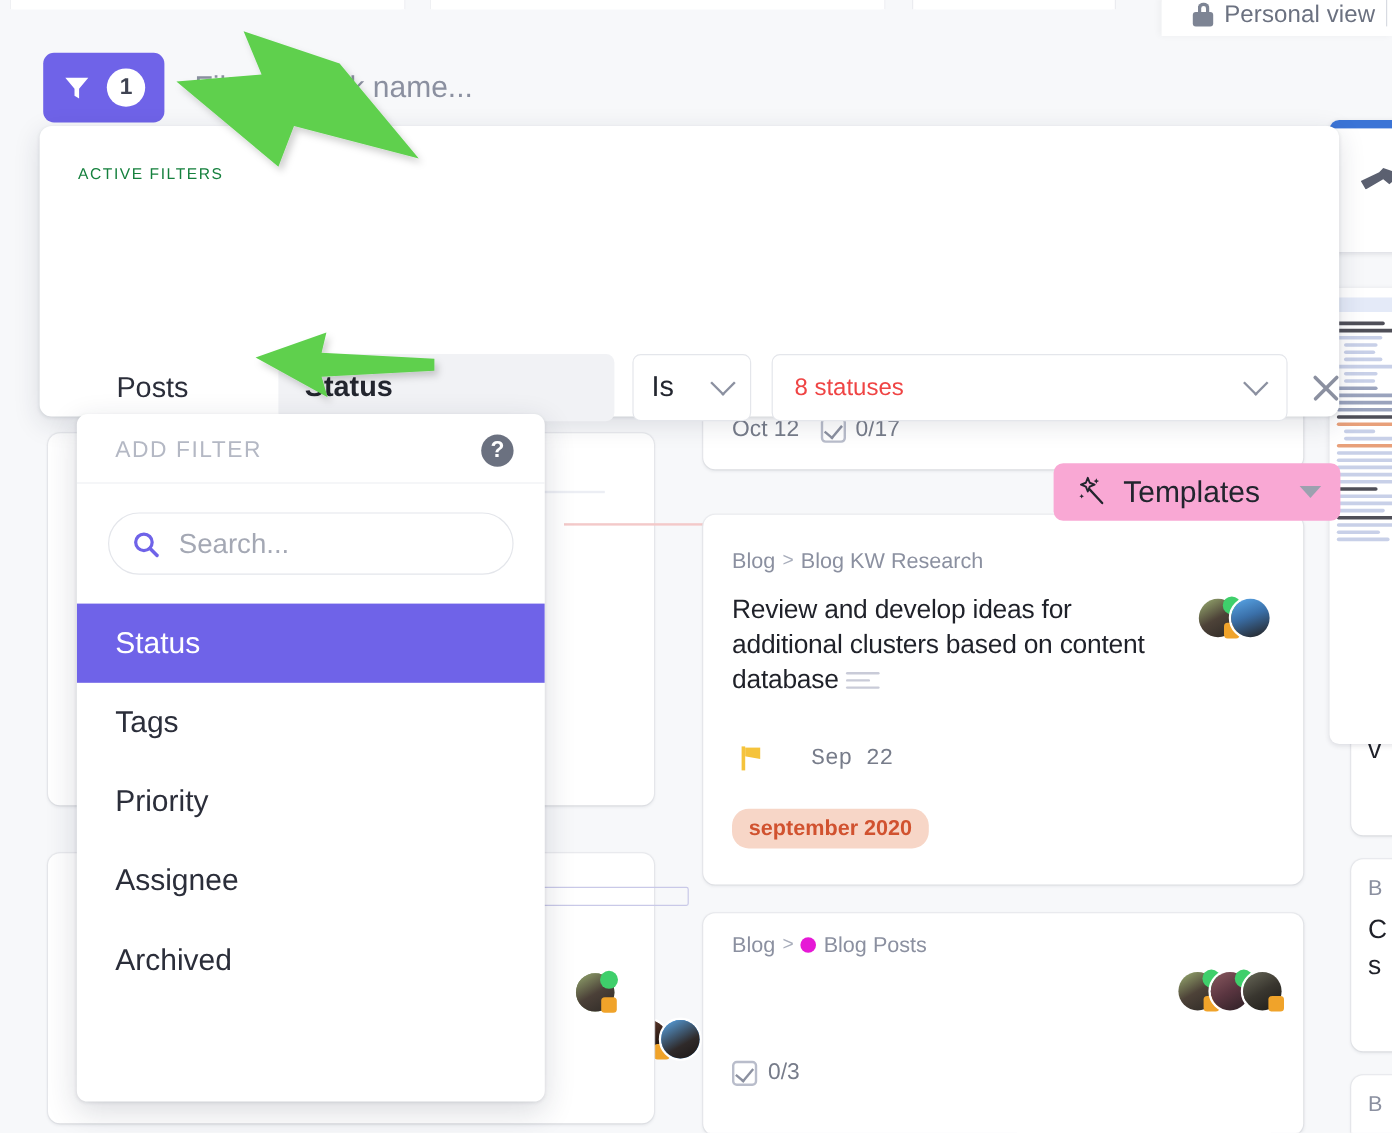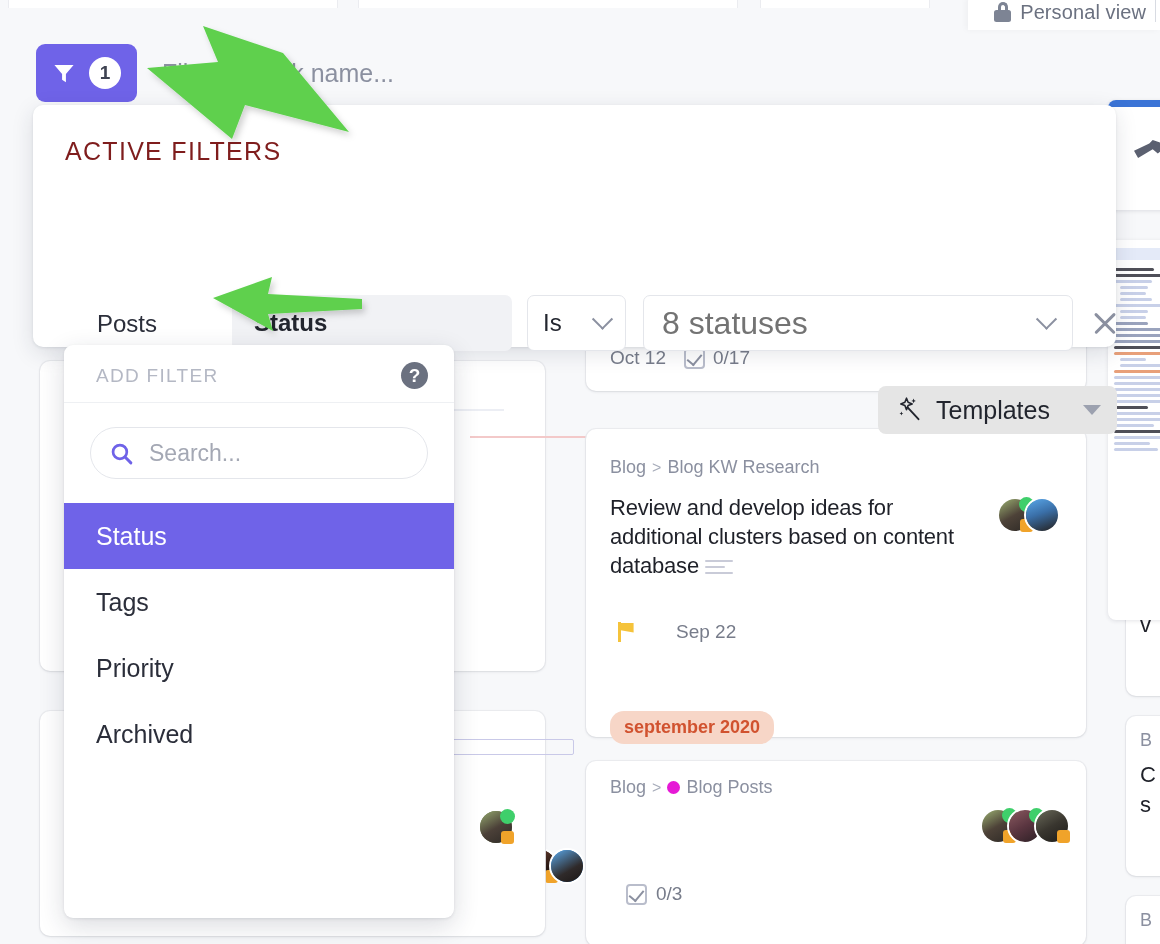--- a/index.html
+++ b/index.html
@@ -94,56 +94,56 @@
   #task-name-filter-input::placeholder { color:#8b90a0; }
 
   
   #active-filters-panel {
     position:absolute; left:33px; top:105px; width:1083px; height:242px;
     background:#ffffff; border-radius:10px;
     box-shadow:0 6px 22px rgba(30,35,60,.13), 0 1px 3px rgba(30,35,60,.10);
   }
   #active-filters-heading {
     position:absolute; left:32px; top:32px;
-    font-size:25px; letter-spacing:1.3px; color:#7f1d1d; font-weight:400;
+    font-size:13px; letter-spacing:1.3px; color:#15803d; font-weight:400;
   }
   #where-label { position:absolute; left:64px; top:205px; font-size:24px; color:#2b2e3a; }
   #filter-field-select {
     position:absolute; left:199px; top:190px; width:280px; height:56px;
     background:#f1f2f5; border-radius:7px; display:flex; align-items:center; padding:0 22px;
     font-size:24px; font-weight:700; color:#23262f; cursor:pointer;
   }
   #filter-operator-select {
     position:absolute; left:494px; top:190px; width:99px; height:56px;
     background:#fff; border:1px solid #e4e6eb; border-radius:7px;
     display:flex; align-items:center; justify-content:space-between; padding:0 15px;
     font-size:24px; color:#23262f; cursor:pointer;
   }
   #filter-value-select {
     position:absolute; left:610px; top:190px; width:430px; height:56px;
     background:#fff; border:1px solid #e4e6eb; border-radius:7px;
     display:flex; align-items:center; justify-content:space-between; padding:12px 18px;
-    font-size:32px; color:#737373; cursor:pointer;
+    font-size:20px; color:#ef4444; cursor:pointer;
   }
   .chev-dn { width:15px; height:15px; border-right:2.4px solid #8b90a0; border-bottom:2.4px solid #8b90a0;
              transform:rotate(45deg) translate(-3px,-3px); }
   #remove-filter-button {
     position:absolute; left:1056px; top:202px; width:32px; height:32px; cursor:pointer;
   }
   #remove-filter-button:before, #remove-filter-button:after {
     content:""; position:absolute; left:2px; top:15px; width:28px; height:2.6px; background:#8b90a0; border-radius:2px;
   }
   #remove-filter-button:before { transform:rotate(45deg); }
   #remove-filter-button:after  { transform:rotate(-45deg); }
   #add-filter-button {
     position:absolute; left:64px; top:288px; font-size:25px; font-weight:700; color:#6f63e8; cursor:pointer;
   }
   #templates-button {
     position:absolute; left:845px; top:281px; width:239px; height:48px;
-    background:#e5e5e5; border-radius:8px; display:flex; align-items:center; gap:12px;
+    background:#f9a8d4; border-radius:8px; display:flex; align-items:center; gap:12px;
     padding:0 16px; cursor:pointer;
   }
   #templates-button .lbl { font-size:25px; color:#22252e; }
   .tri-dn { width:0; height:0; border-left:9px solid transparent; border-right:9px solid transparent;
             border-top:10px solid #9ca1af; margin-left:auto; }
 
   
   #add-filter-dropdown {
     position:absolute; left:64px; top:345px; width:390px; height:573px;
     background:#fff; border-radius:9px;
@@ -234,48 +234,48 @@
     <div class="card-crumb" style="position:absolute; left:24px; top:28px;">
       <span>Blog</span>
       <span class="chev">&gt;</span>
       <span>Blog KW Research</span>
     </div>
     <div class="card-title" style="position:absolute; left:24px; top:64px; width:350px;">
       <span>Review and develop ideas for additional clusters based on content database</span><span class="desc-lines"><i style="width:28px"></i><i style="width:20px"></i><i style="width:28px"></i></span>
     </div>
     <div class="avatars" style="position:absolute; left:998px; top:478px;">
     </div>
-    <div class="meta-row" style="position:absolute; left:32px; top:192px; gap:40px;">
+    <div class="meta-row" style="position:absolute; left:32px; top:192px; gap:40px;font-family:Liberation Mono, monospace;">
       <span class="flag-ico">
           <span class="pole"></span>
           <span class="cloth"></span>
         </span>
       <span>Sep 22</span>
     </div>
-    <div class="tag-pill" style="position:absolute; left:24px; top:245px; background:#f7d6c7; color:#d1522f;margin-top:37px;">september 2020</div>
+    <div class="tag-pill" style="position:absolute; left:24px; top:245px; background:#f7d6c7; color:#d1522f;">september 2020</div>
   </div>
   <div class="avatars" style="position:absolute; left:997px; top:481px;">
     <div class="av">
       <div class="face" style="background:linear-gradient(150deg,#9bb072 0%,#4d4238 50%,#2d2925 100%);"></div>
       <div class="badge-g"></div>
       <div class="badge-o"></div>
     </div>
     <div class="av">
       <div class="face" style="background:linear-gradient(160deg,#5aa8ea 0%,#3a6fa8 45%,#241f1c 100%);"></div>
     </div>
   </div>
 
   <div class="card" style="left:586px; top:745px; width:500px; height:185px;">
     <div class="card-crumb" style="position:absolute; left:24px; top:16px;">
       <span>Blog</span>
       <span class="chev">&gt;</span>
       <span class="crumb-dot" style="background:#e619d6;"></span>
       <span>Blog Posts</span>
     </div>
-    <div class="meta-row" style="position:absolute; left:40px; top:122px; gap:9px;">
+    <div class="meta-row" style="position:absolute; left:24px; top:122px; gap:9px;">
       <span style="position:relative; display:inline-flex; align-items:center; gap:9px;">
         <span class="chk-ico">
           <span class="badge-p" style="left:9px; top:-9px;"></span>
         </span>
         <span>0/3</span>
       </span>
     </div>
   </div>
   <div class="avatars" style="position:absolute; left:980px; top:792px;">
     <div class="av">
@@ -419,20 +419,21 @@
       <circle cx="10.5" cy="10.5" r="6.6" fill="none" stroke="#6f63e8" stroke-width="2.6"></circle>
       <path d="M15.4 15.4L21 21" stroke="#6f63e8" stroke-width="2.8" stroke-linecap="round"></path>
     </svg>
     <input id="filter-search-input" type="text" placeholder="Search..." style="">
   </div>
 
   <div id="filter-options-list">
     <div class="filter-option selected">Status</div>
     <div class="filter-option">Tags</div>
     <div class="filter-option">Priority</div>
+    <div class="filter-option">Assignee</div>
     <div class="filter-option">Archived</div>
   </div>
 </div>
 
 <svg id="annotation-layer" width="1160" height="944" viewBox="0 0 1160 944">
   <defs>
     <filter id="arrowShadow" x="-30%" y="-30%" width="170%" height="170%">
       <feDropShadow dx="3" dy="4" stdDeviation="3" flood-color="#000000" flood-opacity="0.18"></feDropShadow>
     </filter>
   </defs>

